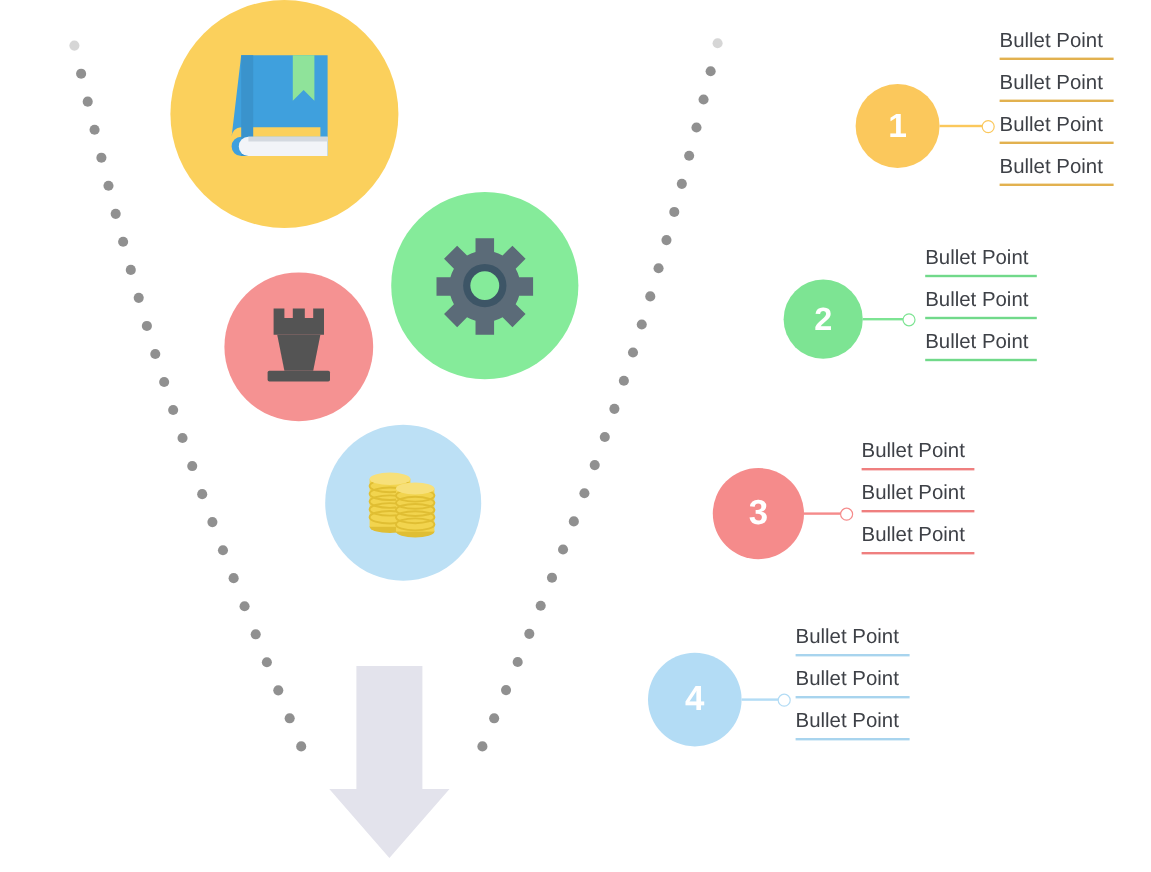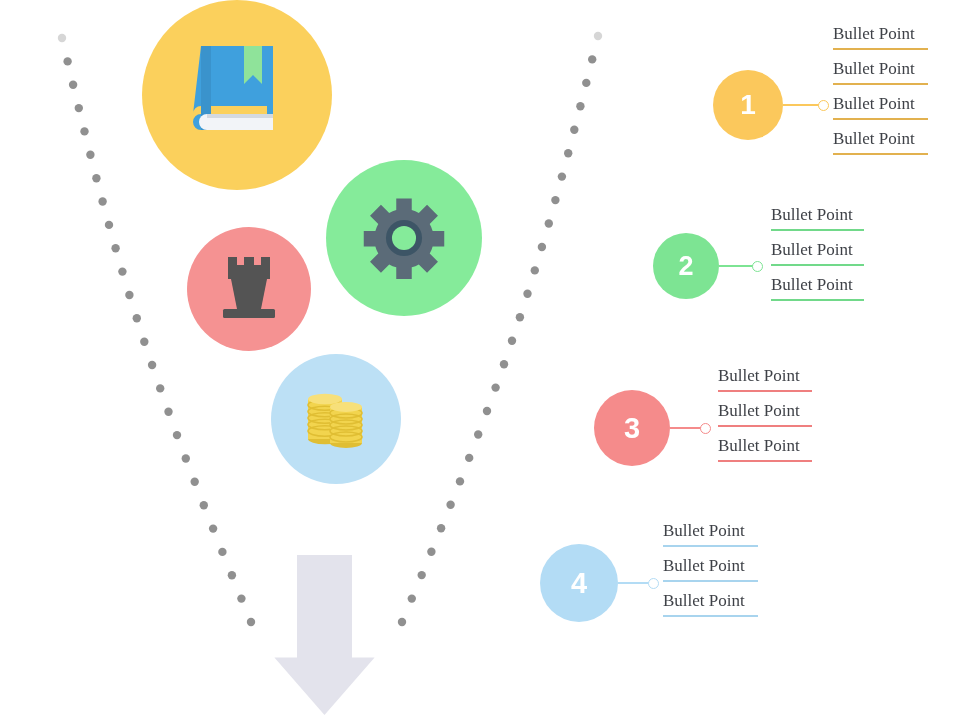--- a/index.html
+++ b/index.html
@@ -41,21 +41,21 @@
     background:#ffffff;
     box-sizing:border-box;
   }
   .connector-ring:after{
     content:"";
     position:absolute;
     left:2px;top:4px;
     width:7px;height:2px;
     border-radius:1px;
   }
-  .bullets{position:absolute;font-family:Liberation Serif, serif;}
+  .bullets{position:absolute;}
   .bullet{
     position:relative;
     color:#3e4147;
     font-size:17px;
     line-height:1;
     white-space:nowrap;
     padding-bottom:8px;
     box-sizing:border-box;
   }
   .bullet .rule{

